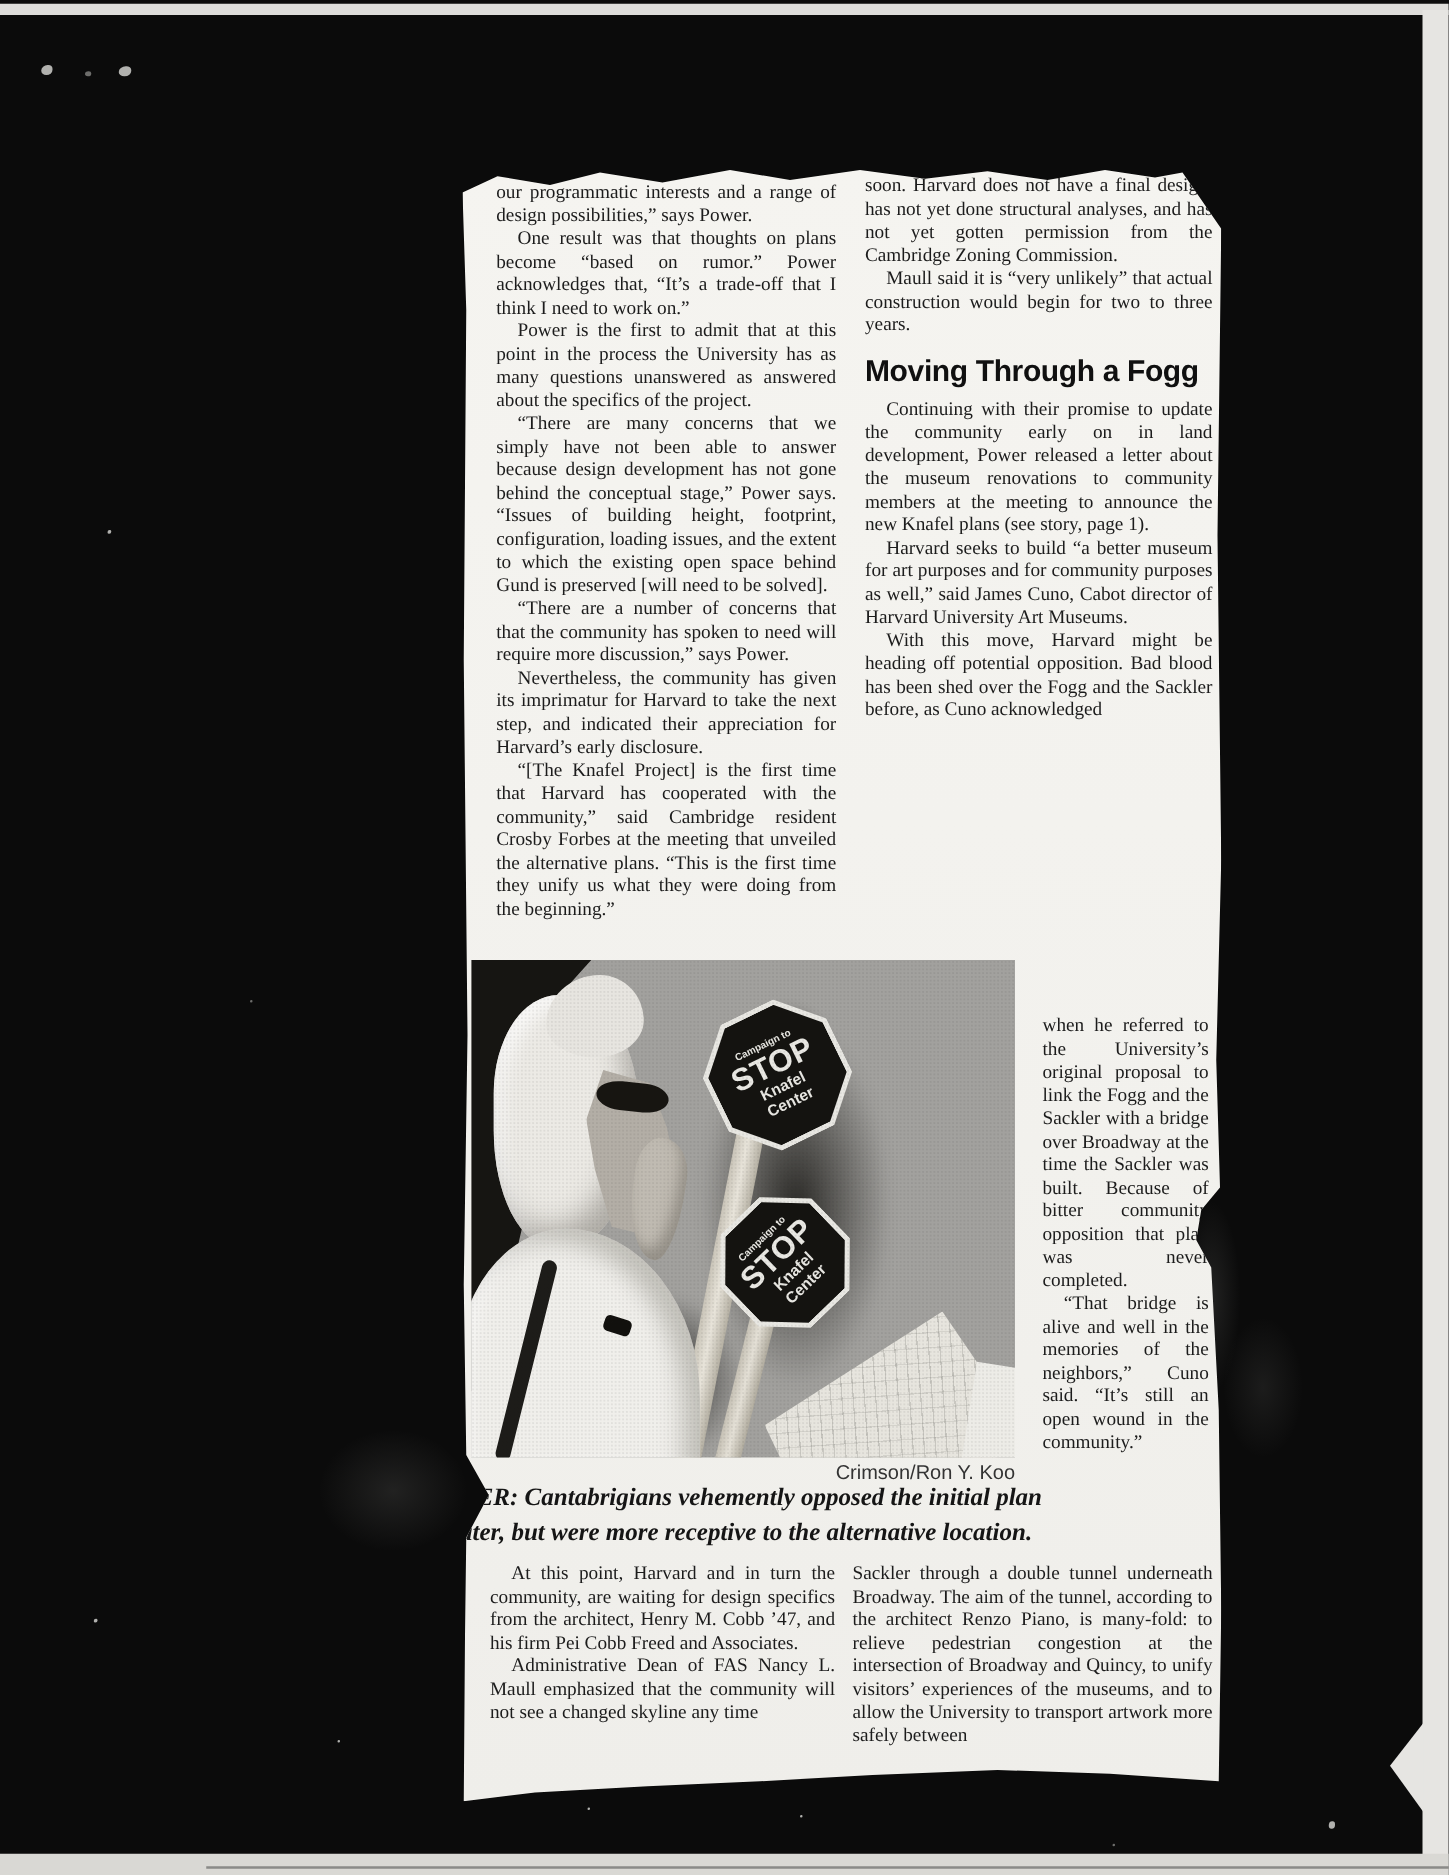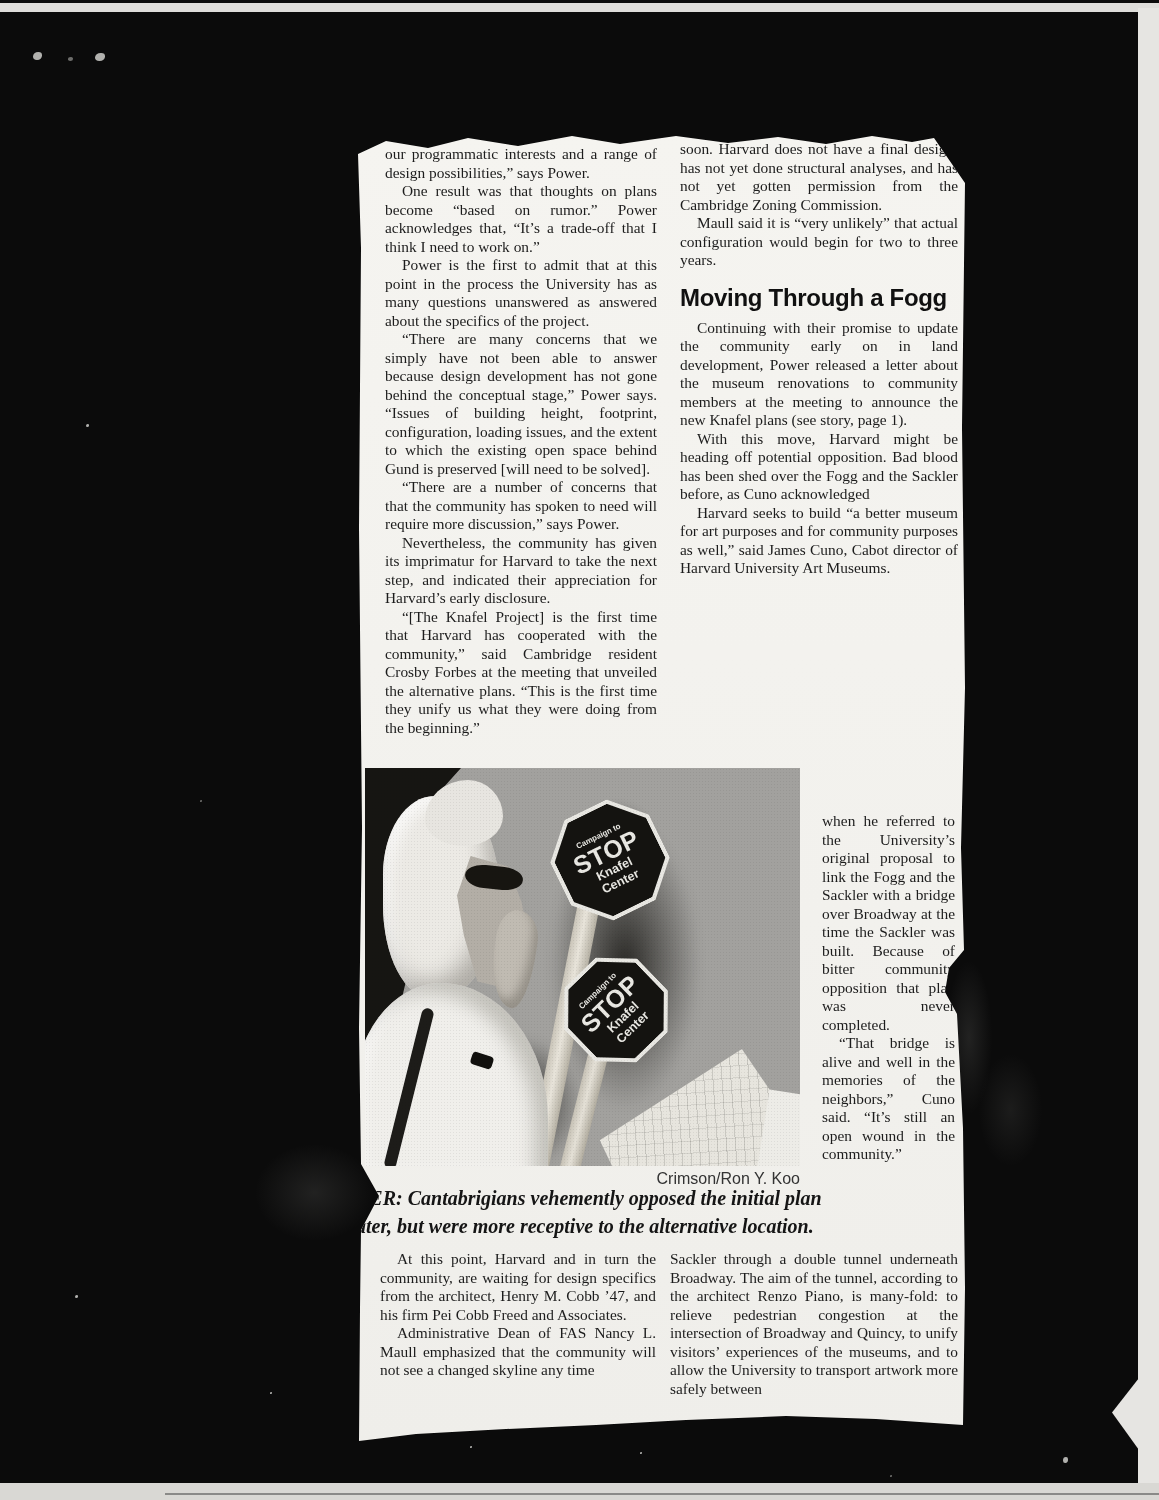--- a/index.html
+++ b/index.html
@@ -17,21 +17,21 @@
     clip-path:polygon(100% 0,0 48%,100% 100%);}
   
   .speck{position:absolute;background:#cfcfcb;border-radius:60% 40% 55% 45%;opacity:.85;}
   .fp{position:absolute;border-radius:50%;pointer-events:none;}
   .fp1{left:232px;top:1125px;width:165px;height:135px;background:radial-gradient(closest-side,rgba(185,185,180,.13),transparent 72%);}
   .fp2{left:938px;top:935px;width:62px;height:205px;background:radial-gradient(closest-side,rgba(200,200,195,.12),transparent 75%);}
   .fp3{left:968px;top:1035px;width:85px;height:150px;background:radial-gradient(closest-side,rgba(200,200,195,.09),transparent 75%);}
 
   
   .clipping{
-    position:absolute;left:356px;top:128px;width:610px;height:1316px;
+    position:absolute;left:368px;top:128px;width:610px;height:1316px;
     background:linear-gradient(180deg,#f5f4f0 0%,#f2f1ed 60%,#efeeea 100%);
     color:#1c1c1c;
     clip-path:polygon(2px 26px,30px 13px,72px 20px,112px 10px,162px 18px,216px 8px,264px 16px,
       320px 8px,372px 15px,422px 9px,470px 16px,516px 8px,556px 14px,578px 10px,
       609px 55px,606px 300px,609px 560px,605px 720px,608px 822px,593px 840px,589px 864px,
       601px 886px,607px 1000px,609px 1160px,607px 1297px,520px 1291px,430px 1288px,330px 1292px,
       240px 1297px,150px 1301px,60px 1306px,3px 1313px,4px 1180px,5px 1102px,23px 1068px,
       5px 1036px,3px 900px,6px 700px,3px 400px,5px 120px);
     text-decoration:underline;
   }
@@ -134,25 +134,25 @@
     <p class="para ind">One result was that thoughts on plans become “based on rumor.” Power acknowledges that, “It’s a trade-off that I think I need to work on.”</p>
     <p class="para ind">Power is the first to admit that at this point in the process the University has as many questions unanswered as answered about the specifics of the project.</p>
     <p class="para ind">“There are many concerns that we simply have not been able to answer because design development has not gone behind the conceptual stage,” Power says. “Issues of building height, footprint, configuration, loading issues, and the extent to which the existing open space behind Gund is preserved [will need to be solved].</p>
     <p class="para ind">“There are a number of concerns that that the community has spoken to need will require more discussion,” says Power.</p>
     <p class="para ind">Nevertheless, the community has given its imprimatur for Harvard to take the next step, and indicated their appreciation for Harvard’s early disclosure.</p>
     <p class="para ind">“[The Knafel Project] is the first time that Harvard has cooperated with the community,” said Cambridge resident Crosby Forbes at the meeting that unveiled the alternative plans. “This is the first time they unify us what they were doing from the beginning.”</p>
   </div>
 
   <div class="col col-right-top">
     <p class="para">soon. Harvard does not have a final design, has not yet done structural analyses, and has not yet gotten permission from the Cambridge Zoning Commission.</p>
-    <p class="para ind">Maull said it is “very unlikely” that actual configuration would begin for two to three years.</p>
+    <p class="para ind">Maull said it is “very unlikely” that actual construction would begin for two to three years.</p>
     <h2 class="headline">Moving Through a Fogg</h2>
     <p class="para ind">Continuing with their promise to update the community early on in land development, Power released a letter about the museum renovations to community members at the meeting to announce the new Knafel plans (see story, page 1).</p>
+    <p class="para ind">Harvard seeks to build “a better museum for art purposes and for community purposes as well,” said James Cuno, Cabot director of Harvard University Art Museums.</p>
     <p class="para ind">With this move, Harvard might be heading off potential opposition. Bad blood has been shed over the Fogg and the Sackler before, as Cuno acknowledged</p>
-    <p class="para ind">Harvard seeks to build “a better museum for art purposes and for community purposes as well,” said James Cuno, Cabot director of Harvard University Art Museums.</p>
   </div>
 
   <div class="col col-right-narrow">
     <p class="para">when he referred to the University’s original proposal to link the Fogg and the Sackler with a bridge over Broadway at the time the Sackler was built. Because of bitter community opposition that plan was never completed.</p>
     <p class="para ind">“That bridge is alive and well in the memories of the neighbors,” Cuno said. “It’s still an open wound in the community.”</p>
   </div>
 
   <div class="photo">
     <div class="ph-dark-left"></div>
     <div class="ph-shadow1"></div>

